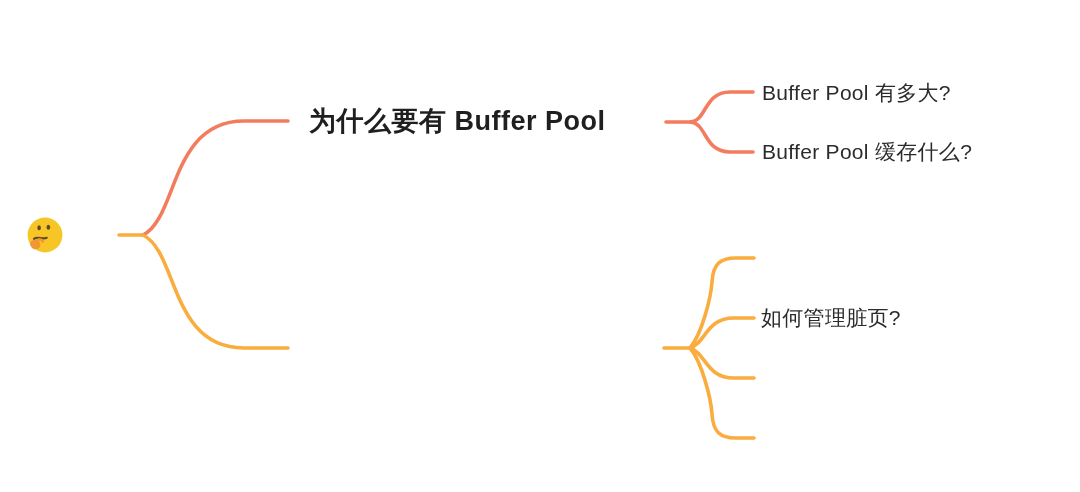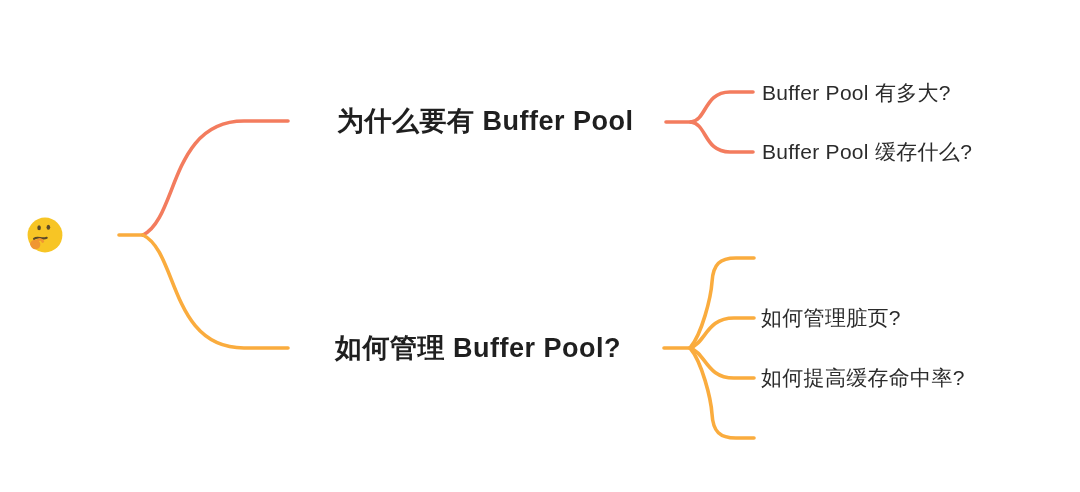--- a/index.html
+++ b/index.html
@@ -25,21 +25,20 @@
     position: absolute;
     transform: translateY(-50%);
     white-space: nowrap;
     color: #222222;
   }
   .topic-main {
     font-size: 27px;
     font-weight: 700;
     letter-spacing: 0.5px;
     color: #1f1f1f;
-    margin-left: 28px;
   }
   .topic-child {
     font-size: 21px;
     font-weight: 400;
     color: #2b2b2b;
     letter-spacing: 0.3px;
   }
   .emoji {
     position: absolute;
     left: 26px;
@@ -78,21 +77,19 @@
     <circle cx="18" cy="18" r="16.5" fill="#F7C525"></circle>
     <ellipse cx="12.4" cy="11.2" rx="1.7" ry="2.4" fill="#5B4A29"></ellipse>
     <ellipse cx="21.2" cy="10.6" rx="1.7" ry="2.4" fill="#5B4A29"></ellipse>
     <path d="M7.6 21.6 C 11.2 18.8 15.2 22.8 19.6 20.6" fill="none" stroke-width="2" stroke-linecap="round" stroke="#5B4A29"></path>
     <path d="M3.8 26.2 C 4.6 22.4 8.8 21.6 11.4 23.2 C 14.6 25.1 14.2 29.8 11.0 31.1 C 7.8 32.4 4.4 30.2 3.8 26.2 Z" fill="#F09632"></path>
     <path d="M10.6 23.4 C 12.6 21.3 15.2 22.2 15.9 24.2" fill="none" stroke-width="2.6" stroke-linecap="round" stroke="#F09632"></path>
   </svg>
 
   <div class="label topic-main" style="left:309px; top:121px;">为什么要有 Buffer Pool</div>
 
-  <div class="label topic-main" style="left:307px; top:348px;">如何管理 Buffer Pool?</div>
 
   <div class="label topic-child" style="left:762px; top:152px;">Buffer Pool 缓存什么?</div>
   <div class="label topic-child" style="left:762px; top:93px;">Buffer Pool 有多大?</div>
 
   <div class="label topic-child" style="left:761px; top:318px;">如何管理脏页?</div>
-  <div class="label topic-child" style="left:761px; top:378px;">如何提高缓存命中率?</div>
 
 </div>
 
 </body></html>

